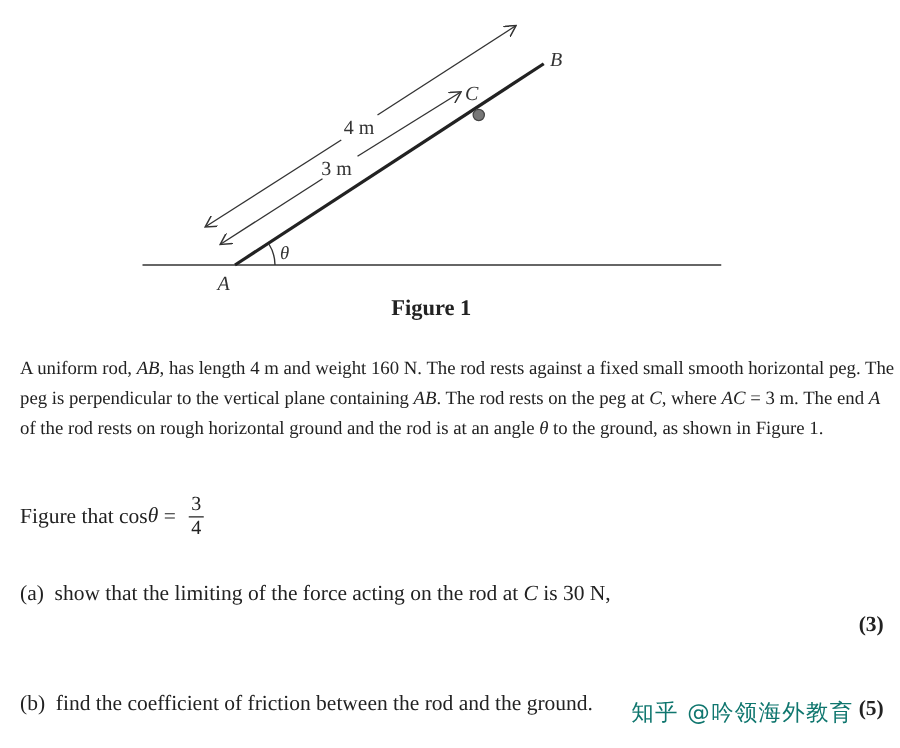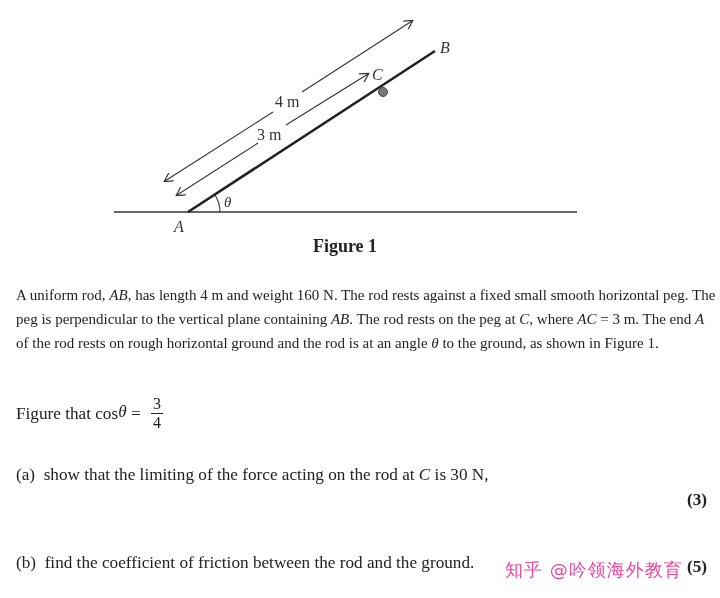--- a/index.html
+++ b/index.html
@@ -7,21 +7,21 @@
   .figure{position:absolute;left:0;top:0;width:720px;height:270px;}
   .caption{position:absolute;left:0;top:236px;width:690px;text-align:center;font-weight:bold;font-size:18px;}
   .para{position:absolute;left:16px;top:283px;width:700px;font-size:15px;line-height:24px;}
   .given{position:absolute;left:16px;top:395px;font-size:17.2px;height:50px;}
   .given span{vertical-align:middle;}
   .frac{display:inline-block;vertical-align:middle;text-align:center;margin:0 6px;font-size:16px;line-height:18px;}
   .frac .num{display:block;border-bottom:1px solid #222;padding:0 2px;}
   .frac .den{display:block;}
   .part{position:absolute;left:16px;font-size:17.2px;}
   .marks{position:absolute;right:13px;font-size:17.2px;font-weight:bold;}
-  .watermark{position:absolute;left:505px;top:558px;font-family:"DejaVu Sans",sans-serif;font-size:18px;color:#ec4899;letter-spacing:1px;}
+  .watermark{position:absolute;left:505px;top:558px;font-family:"DejaVu Sans",sans-serif;font-size:18px;color:#0f766e;letter-spacing:1px;}
   i{font-style:italic;}
 </style>
 </head>
 <body>
 
 <div class="figure">
   <svg width="720" height="270" viewBox="0 0 720 270">
     <defs>
       <marker id="arr" markerWidth="10" markerHeight="10" refX="8" refY="5" orient="auto" markerUnits="userSpaceOnUse">
         <path d="M0,0 L9,5 L0,10" fill="none" stroke="#333" stroke-width="1.2"></path>

